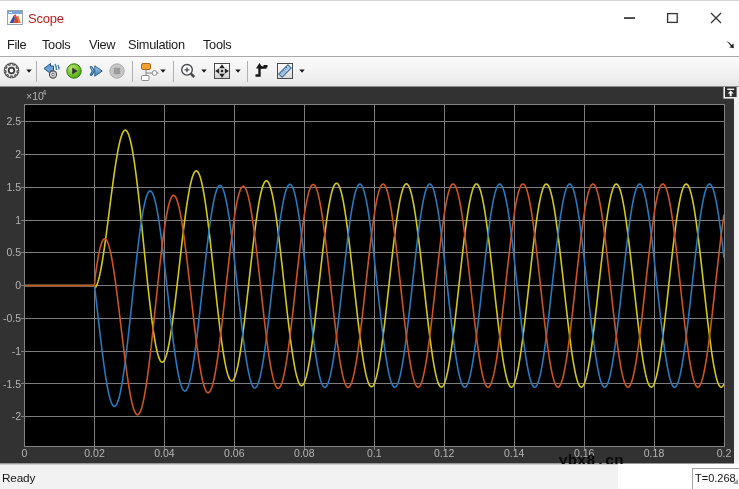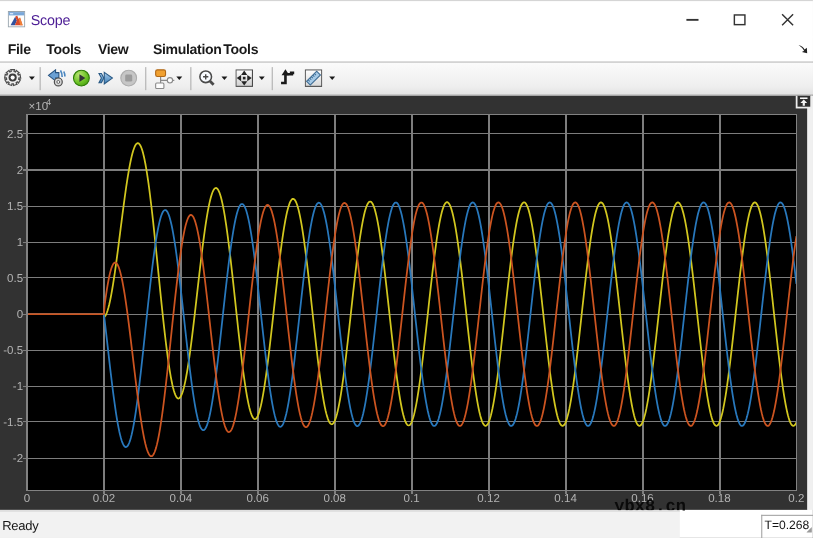--- a/index.html
+++ b/index.html
@@ -12,32 +12,32 @@
 
 <div class="abs" style="left:0;top:0;width:739px;height:33px;background:#ffffff;border-top:1px solid #d5d5d5;"></div>
 <svg class="abs" style="left:7px;top:10px" width="16" height="15" viewBox="0 0 16 15">
   <rect x="0.5" y="0.5" width="15" height="14" fill="#fdfdfd" stroke="#98a4ad"></rect>
   <rect x="1" y="1" width="14" height="3" fill="#79a7d9"></rect>
   <rect x="2" y="2" width="3" height="1" fill="#e8f2ff"></rect>
   <path d="M2.6 13 L6.8 5.2 L8.3 8.6 L6.5 13 Z" fill="#31519e"></path>
   <path d="M6.8 5.2 L8.6 4.2 L10 7.2 L11.2 5.8 L13.6 13 L6.5 13 L8.3 8.6 Z" fill="#d8492b"></path>
   <path d="M10 7.2 L11.2 5.8 L13.6 13 L11.4 13 Z" fill="#ef7f37"></path>
 </svg>
-<div class="abs" style="left:28px;top:11px;font-size:13px;letter-spacing:-0.2px;color:#4c1d95;">Scope</div>
+<div class="abs" style="left:28px;top:11px;font-size:13px;letter-spacing:-0.2px;color:#b91c1c;">Scope</div>
 <svg class="abs" style="left:622px;top:12px" width="102" height="12" viewBox="0 0 102 12">
   <rect x="2" y="5.2" width="11" height="1.7" fill="#333"></rect>
   <rect x="45.6" y="1.6" width="9.6" height="8.8" fill="none" stroke="#333" stroke-width="1.3"></rect>
   <path d="M89 1 L99 11 M99 1 L89 11" stroke="#333" stroke-width="1.3" fill="none"></path>
 </svg>
 
-<div class="abs" style="left:0;top:33px;width:739px;height:23px;background:#ffffff;font-size:12.8px;letter-spacing:-0.3px;color:#1a1a1a;font-weight:bold;">
+<div class="abs" style="left:0;top:33px;width:739px;height:23px;background:#ffffff;font-size:12.8px;letter-spacing:-0.3px;color:#1a1a1a;">
   <span class="abs" style="left:7px;top:4px;">File</span>
   <span class="abs" style="left:42px;top:4px;text-align:right;">Tools</span>
   <span class="abs" style="left:89px;top:4px;text-align:right;">View</span>
-  <span class="abs" style="left:139px;top:4px;">Simulation</span>
+  <span class="abs" style="left:128px;top:4px;">Simulation</span>
   <span class="abs" style="left:203px;top:4px;">Tools</span>
 </div>
 <svg class="abs" style="left:725px;top:40px" width="10" height="9" viewBox="0 0 10 9">
   <path d="M1 1 Q5 2 6.5 5 L8.5 3.5 L8.8 8.3 L4 7.2 L6 6.2 Q4 3 1 1 Z" fill="#222"></path>
 </svg>
 <div class="abs" style="left:0;top:56px;width:739px;height:1px;background:#a9a9a9;"></div>
 
 <div class="abs" style="left:0;top:57px;width:739px;height:30px;background:linear-gradient(#fbfbfb,#eeeeee 75%,#e3e3e3);border-bottom:1px solid #8f8f8f;box-sizing:border-box;">
   <div class="abs" style="left:36px;top:4px;width:1px;height:21px;background:#b0b0b0;"></div>
   <div class="abs" style="left:132px;top:4px;width:1px;height:21px;background:#b0b0b0;"></div>

